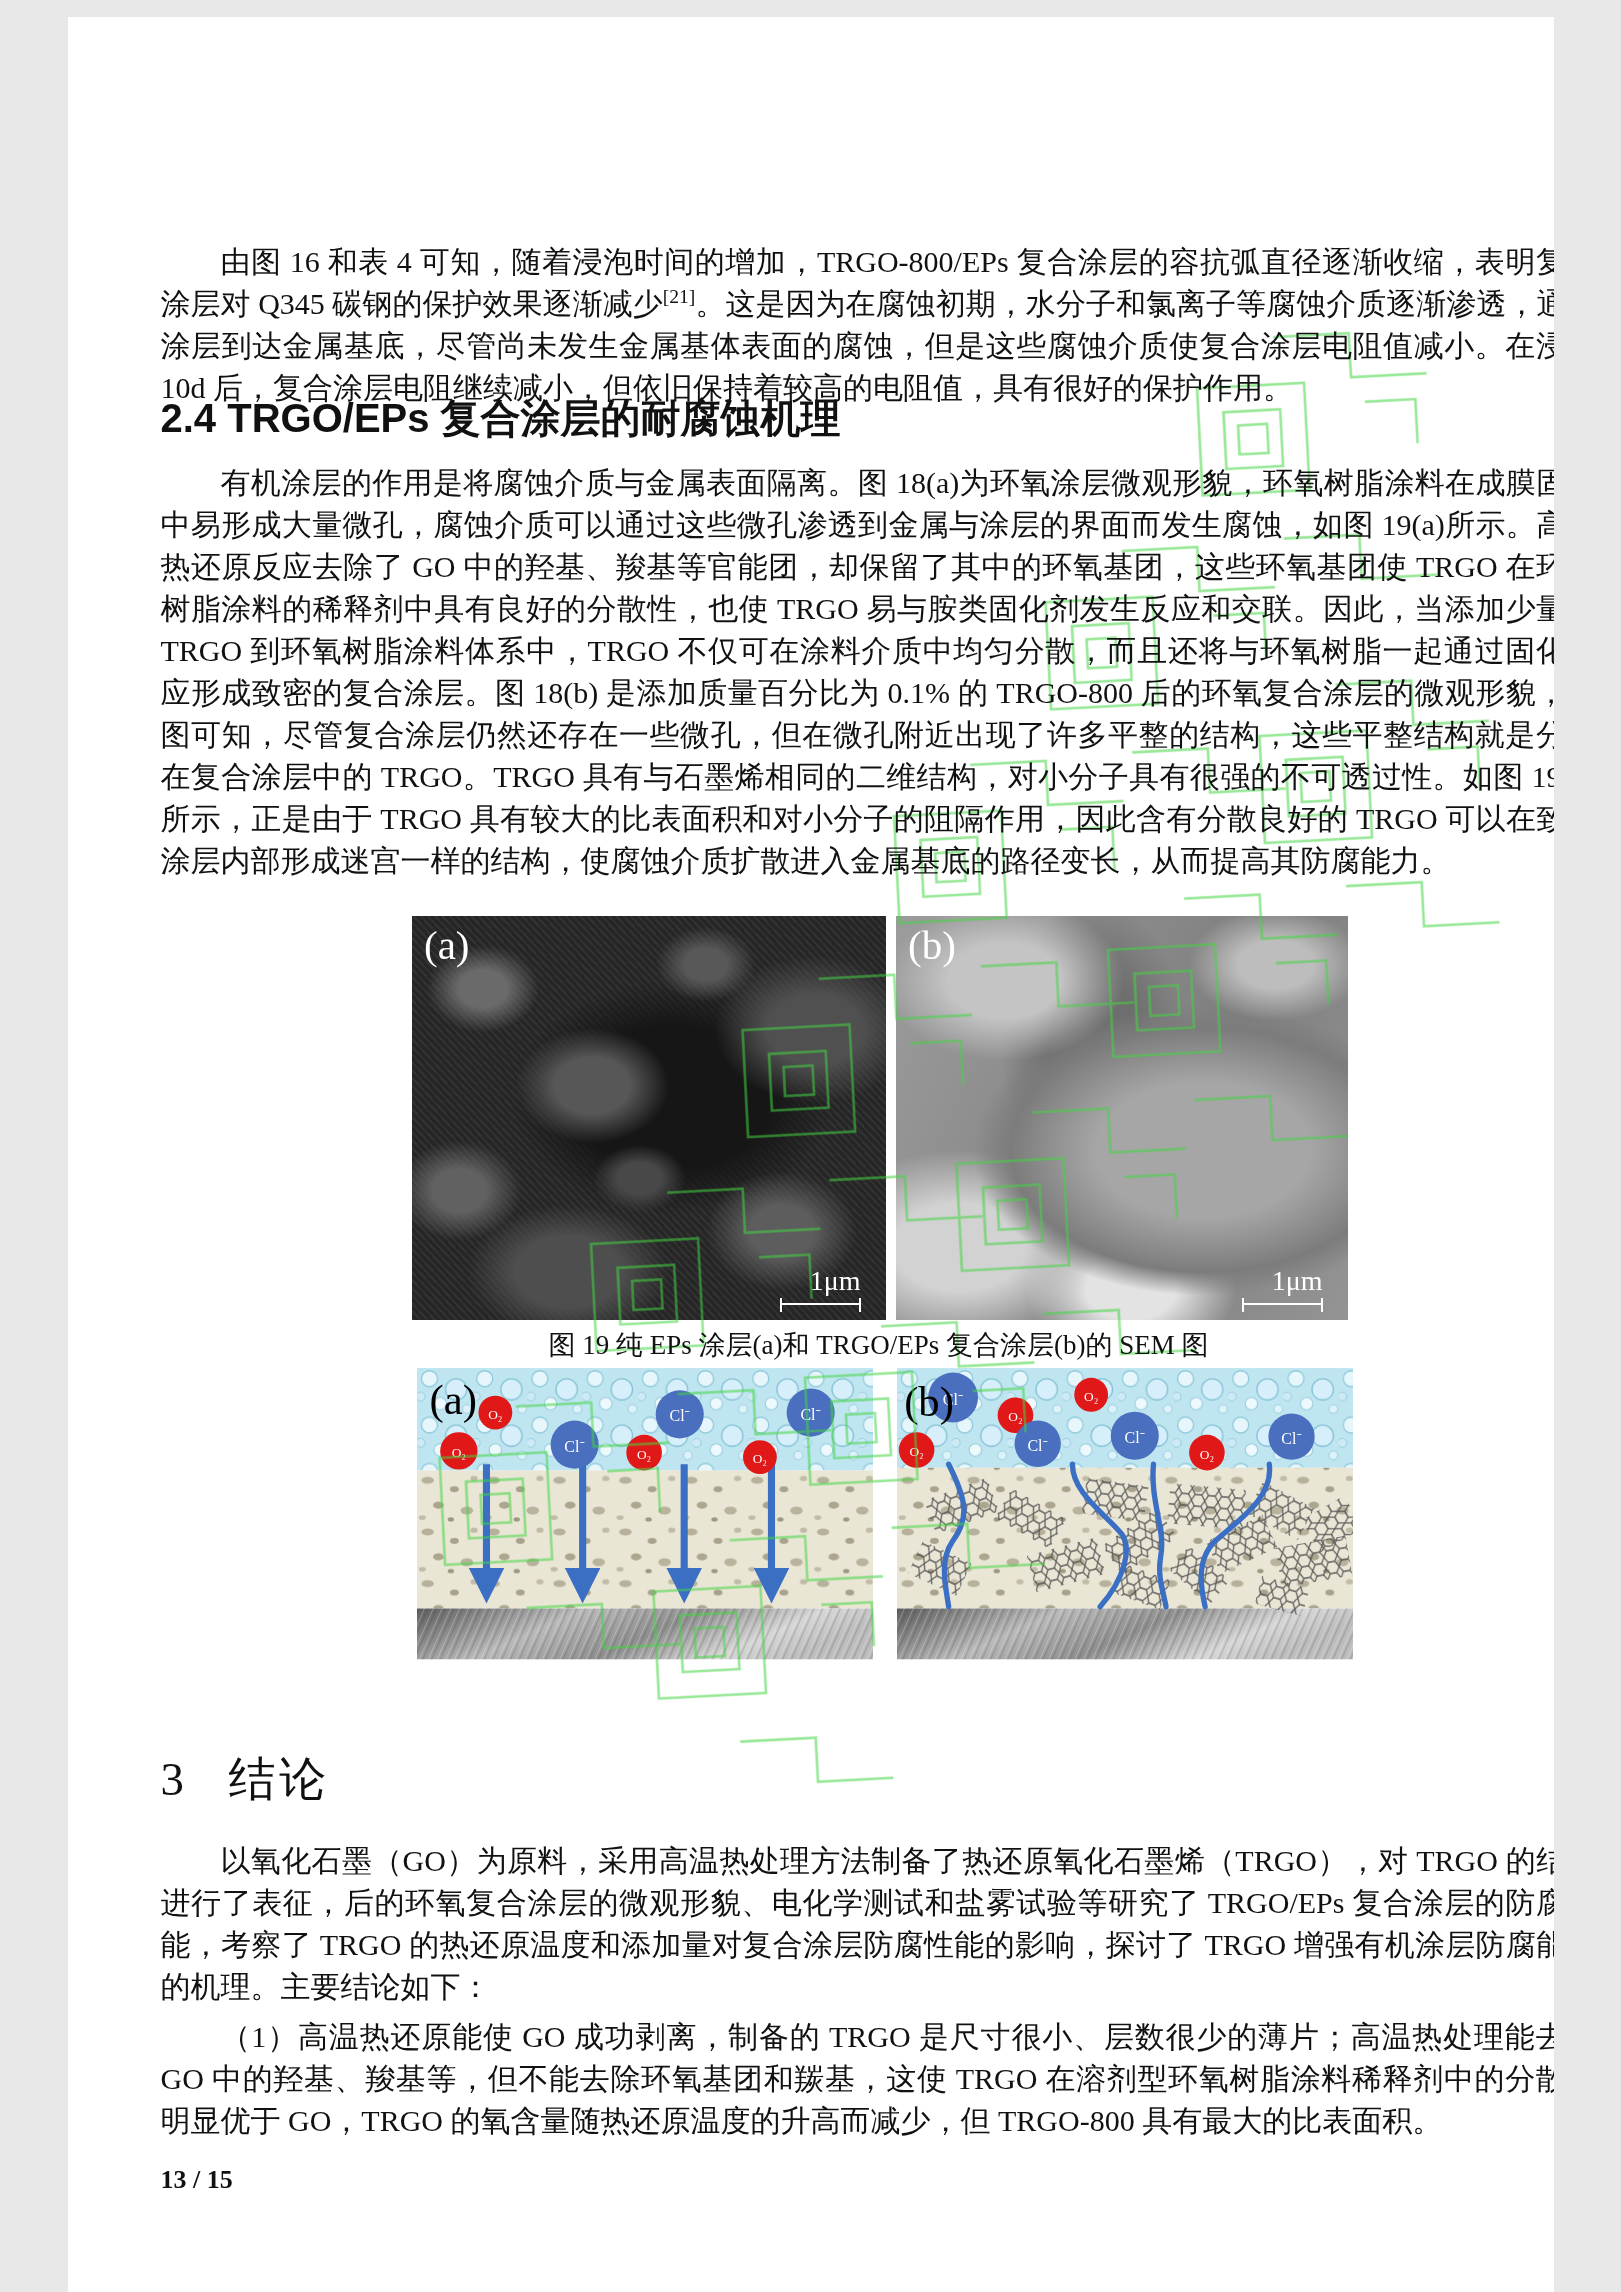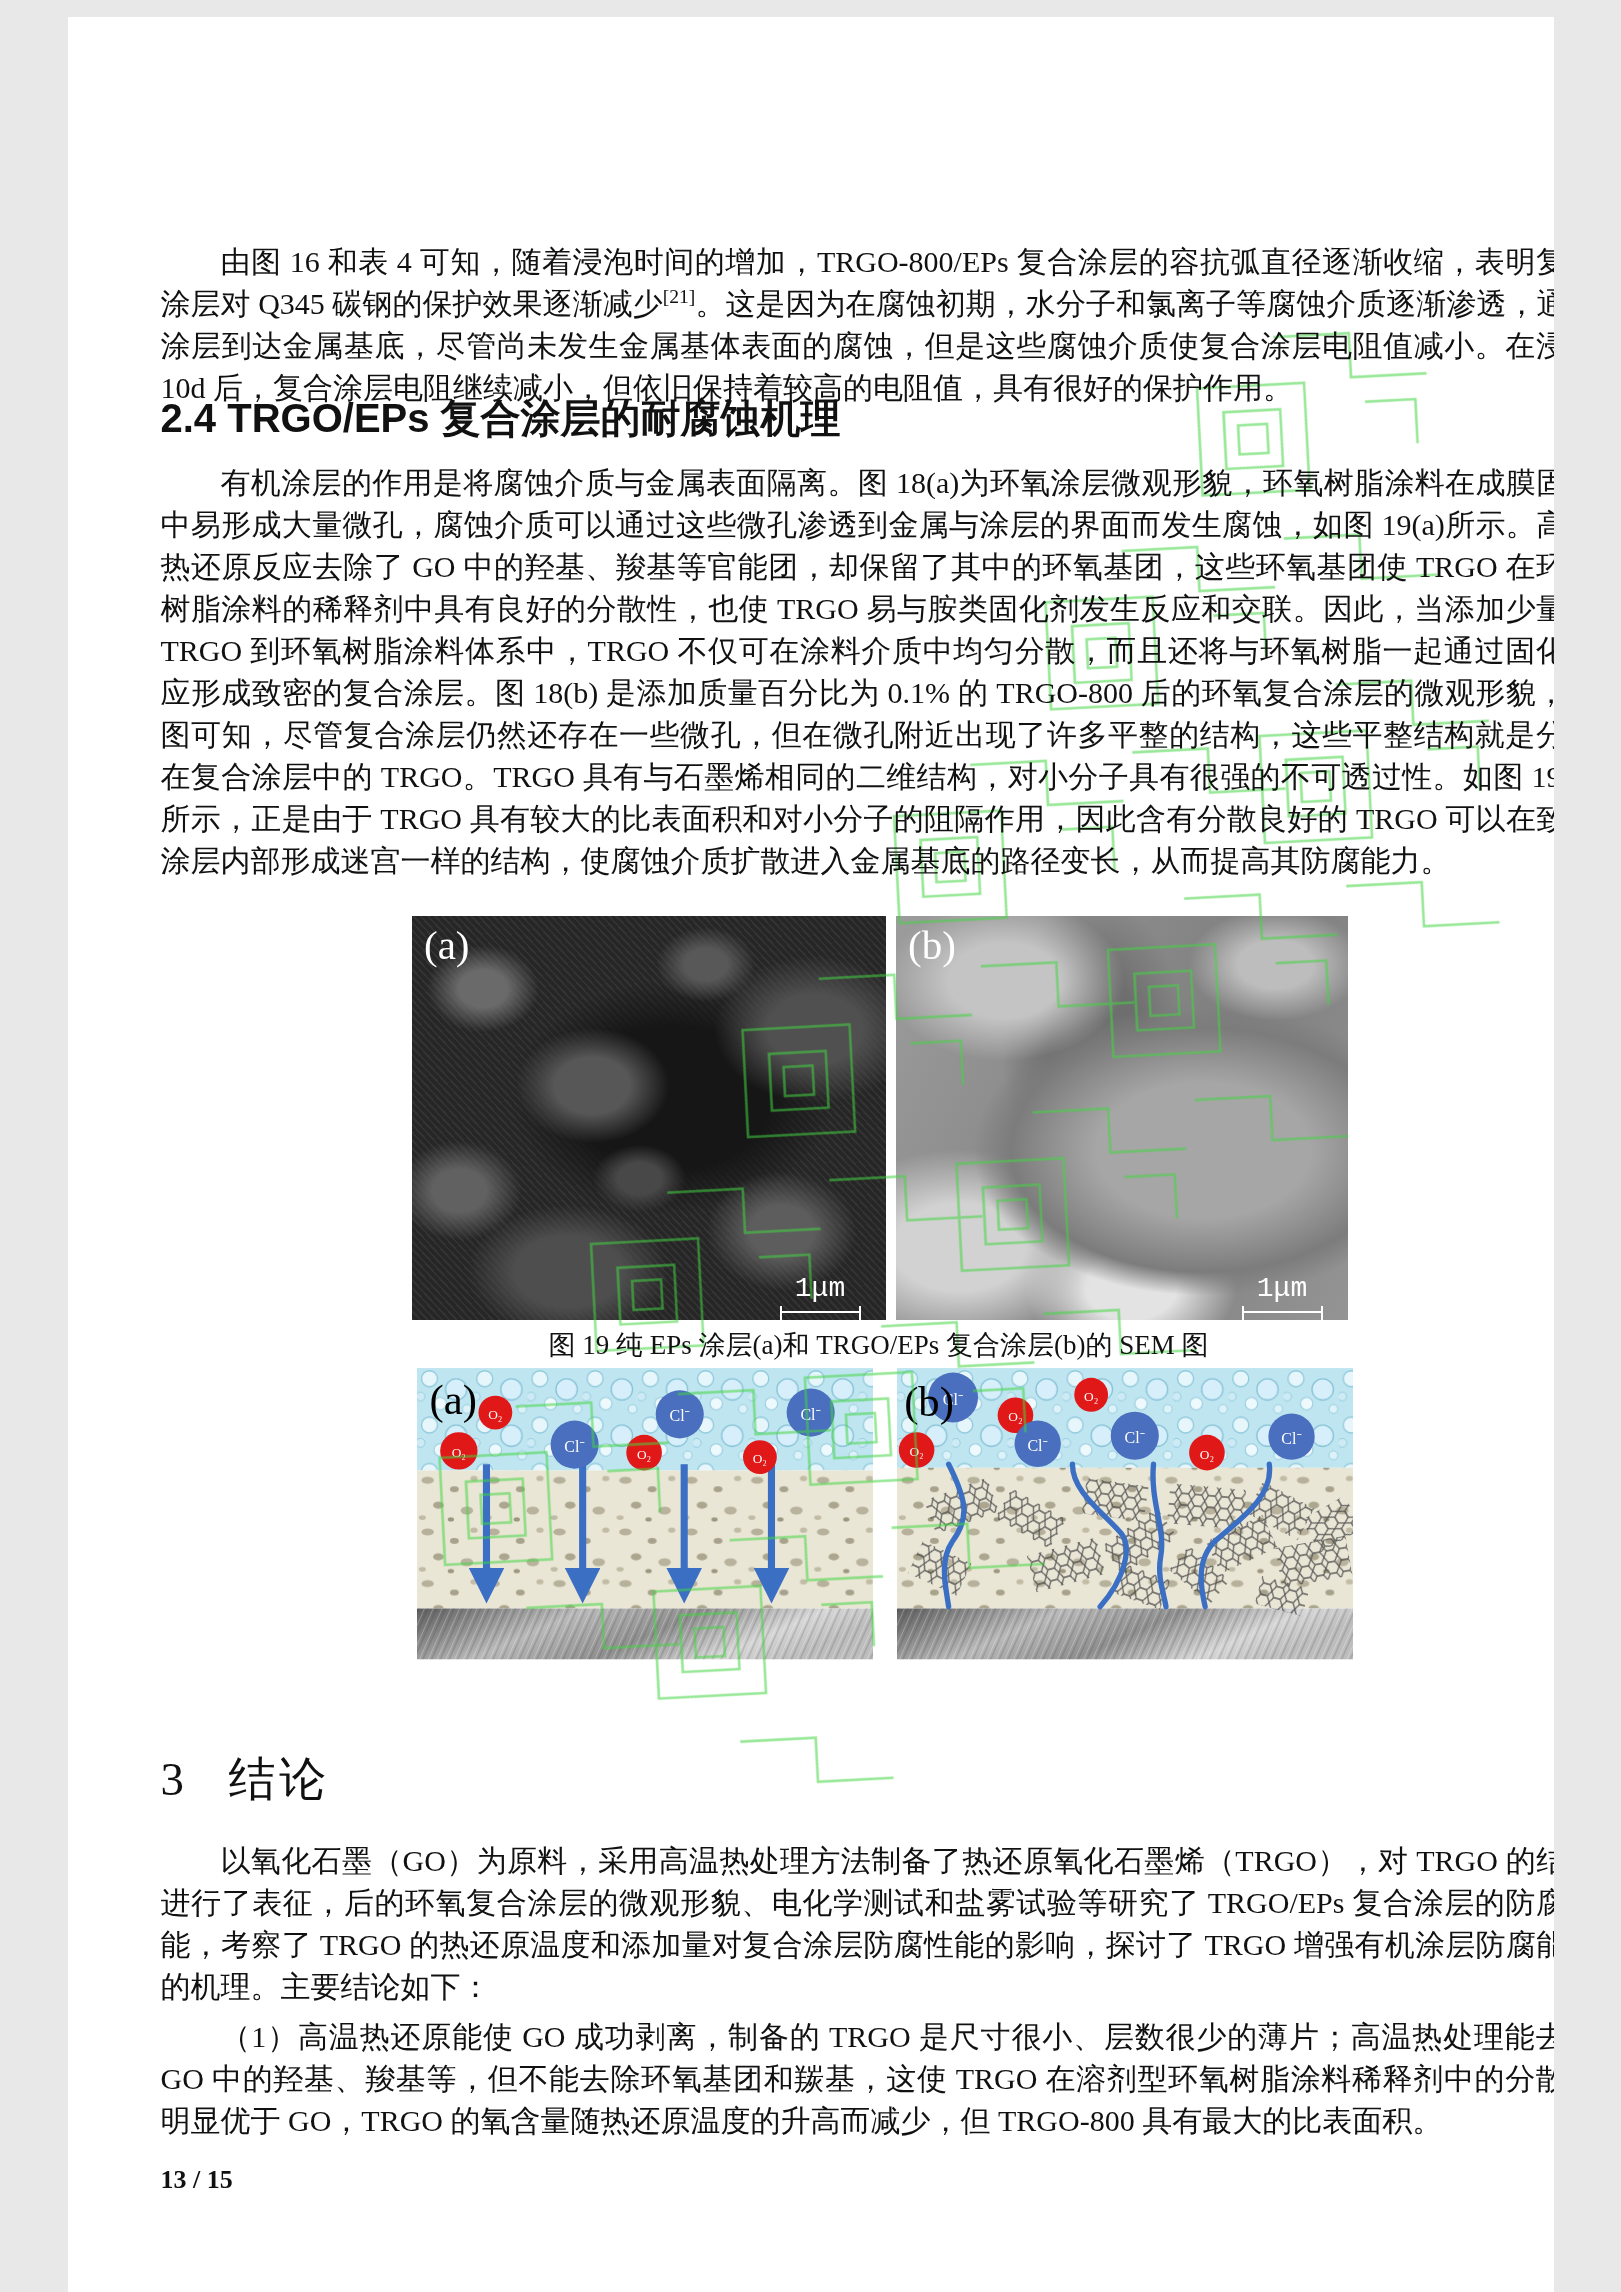--- a/index.html
+++ b/index.html
@@ -67,21 +67,21 @@
       radial-gradient(187px 125px at 14% 82%, #d2d2d2 0 35%, transparent 78%),
       radial-gradient(151px 107px at 52% 92%, #e3e3e3 0 30%, transparent 70%),
       radial-gradient(116px 196px at 44% 34%, #6e6e6e 0 40%, transparent 80%),
       radial-gradient(80px 62px at 92% 45%, #7a7a7a 0 40%, transparent 80%),
       linear-gradient(115deg, #9c9c9c, #7f7f7f 60%, #949494);
   }
   .sem-label{
     position:absolute;left:12.5px;top:5.3px;
     color:#fff;font-size:41px;font-family:"Liberation Serif",serif;
   }
-  .sbar{position:absolute;right:25px;bottom:0;text-align:center;color:#fff;font-family:Liberation Mono, monospace;}
+  .sbar{position:absolute;right:25px;bottom:8px;text-align:right;color:#fff;}
   .sbar .sbar-txt{font-size:28px;line-height:28.5px;}
   .ibeam{
     width:77px;height:14.3px;margin:1.8px auto 0;
     border-left:2.7px solid #fff;border-right:2.7px solid #fff;
     position:relative;
   }
   .ibeam::after{
     content:"";position:absolute;left:0;right:0;top:5.3px;border-top:2.7px solid #fff;
   }
   

